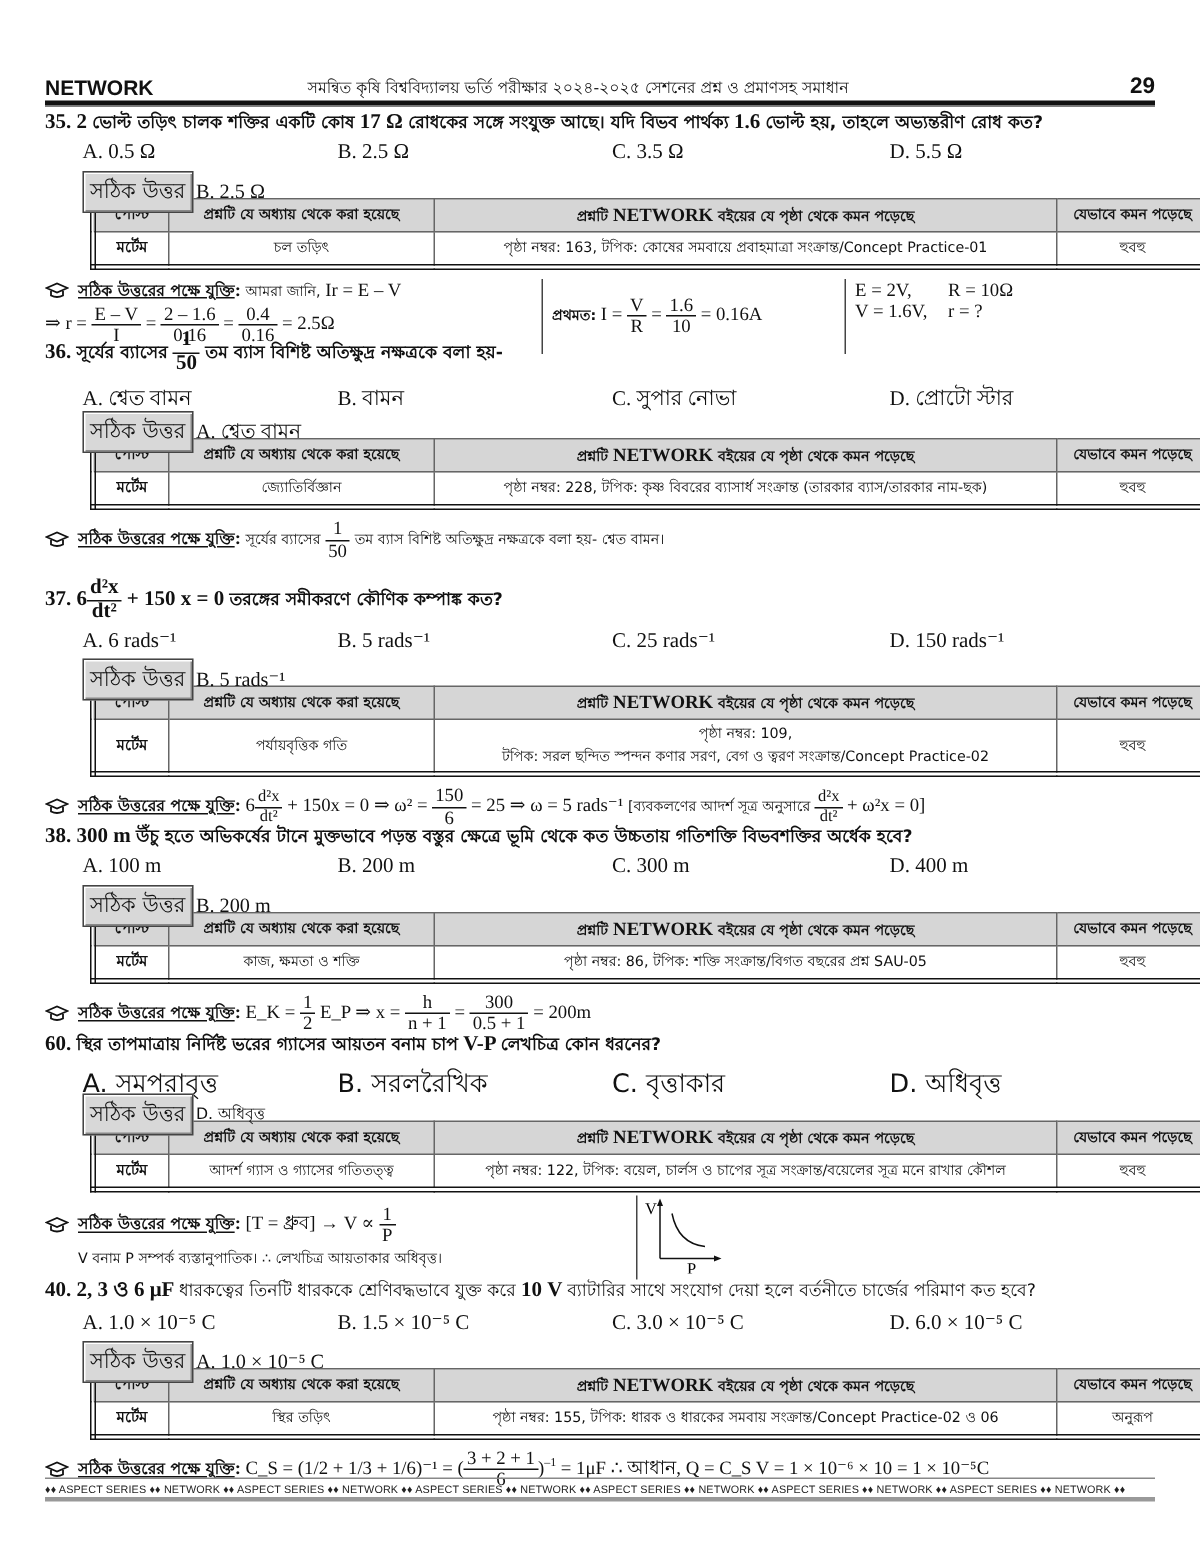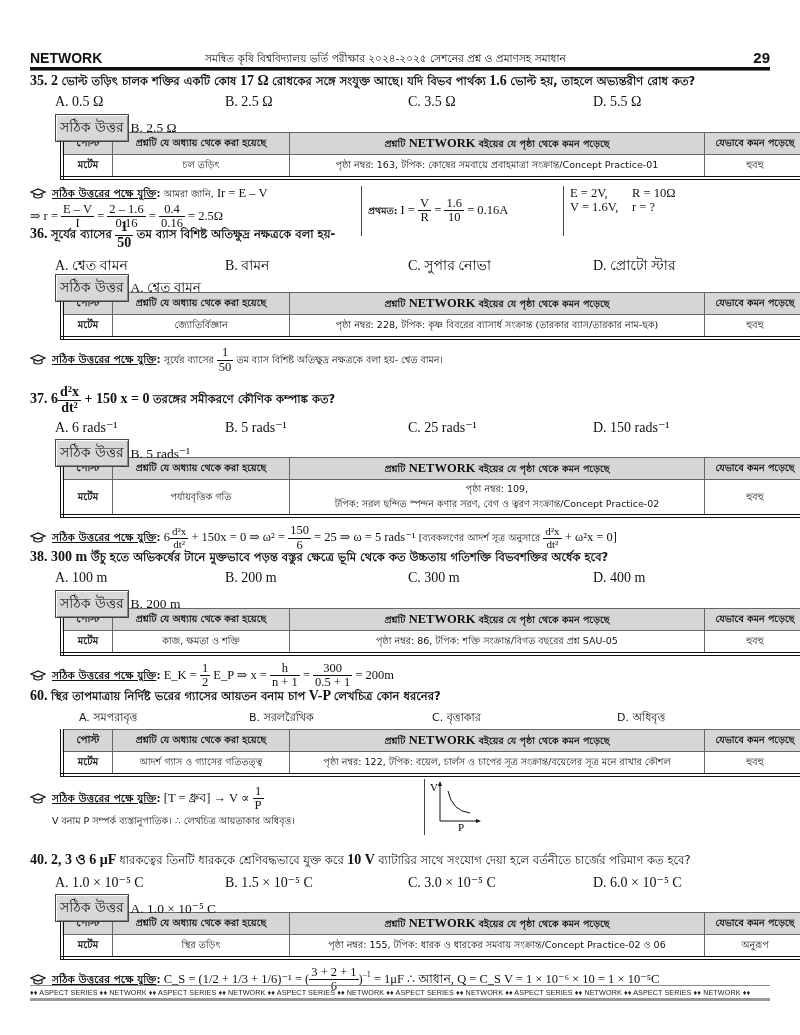--- a/index.html
+++ b/index.html
@@ -13,21 +13,21 @@
   .hdr .title { position: absolute; left: 175px; top: 1px; font-family: "DejaVu Sans", sans-serif; font-size: 10.5px; }
   .hdr .pgno { position: absolute; right: 0; top: -1px; font-family: "Liberation Sans", sans-serif; font-weight: bold; font-size: 15px; }
   .hdr-rule { position: absolute; left: 0; top: 67px; width: 740px; height: 3px; background: #111; border-bottom: 1px solid #777; }
 
   .q { position: absolute; left: 0; width: 740px; }
   .qtext { font-size: 14px; font-weight: bold; white-space: nowrap; font-family: "Liberation Serif", serif; }
   .qtext .bn { font-family: "DejaVu Sans", sans-serif; font-size: 11.5px; font-weight: bold; }
   .qnum { font-weight: bold; }
   .opts { position: relative; height: 20px; margin-top: 2px; }
   .opt { position: absolute; top: 0; font-size: 14px; white-space: nowrap; }
-  .opt .bn { font-family: "DejaVu Sans", sans-serif; font-size: 11px; margin-left: 24px; }
+  .opt .bn { font-family: "DejaVu Sans", sans-serif; font-size: 17px; }
   .opt.a { left: 25px; } .opt.b { left: 195px; } .opt.c { left: 378px; } .opt.d { left: 563px; }
 
   .ans-row { position: relative; height: 18px; margin-left: 25px; white-space: nowrap; }
   .badge { display: inline-block; border: 1px solid #444; background: #d8d8d8; box-shadow: inset 1px 1px 0 #fff, inset -1px -1px 0 #888;
            font-family: "DejaVu Sans", sans-serif; font-size: 14px; padding: 1px 4px; vertical-align: middle; }
   .ans-val { font-size: 13.5px; vertical-align: middle; margin-left: 2px; }
   .ans-val .bn { font-family: "DejaVu Sans", sans-serif; font-size: 10.5px; }
 
   table.info { border-collapse: collapse; margin-left: 30px; width: 746px; border-left: 4px double #111; border-bottom: 4px double #111; }
   table.info td { border: 1px solid #666; font-family: "DejaVu Sans", sans-serif; font-size: 9.5px; text-align: center; padding: 2px 3px; height: 17px; }
@@ -274,20 +274,23 @@
       <span class="bn">স্থির তাপমাত্রায় নির্দিষ্ট ভরের গ্যাসের আয়তন বনাম চাপ</span>
       <span>V-P</span>
       <span class="bn">লেখচিত্র কোন ধরনের?</span>
     </div>
     <div class="opts">
       <span class="opt a"><span class="bn">A. সমপরাবৃত্ত</span></span>
       <span class="opt b"><span class="bn">B. সরলরৈখিক</span></span>
       <span class="opt c"><span class="bn">C. বৃত্তাকার</span></span>
       <span class="opt d"><span class="bn">D. অধিবৃত্ত</span></span>
     </div>
+    <div class="ans-row">
+      <span class="badge">সঠিক উত্তর</span><span class="ans-val"><span class="bn">D. অধিবৃত্ত</span></span>
+    </div>
     <table class="info">
       <tbody>
           <tr class="h">
         <td class="pm">পোস্ট</td>
         <td class="c1">প্রশ্নটি যে অধ্যায় থেকে করা হয়েছে</td>
         <td><span>প্রশ্নটি</span> <span class="en">NETWORK</span> <span>বইয়ের যে পৃষ্ঠা থেকে কমন পড়েছে</span></td>
         <td class="c3">যেভাবে কমন পড়েছে</td>
       </tr>
       <tr>
         <td class="pm">মর্টেম</td>

